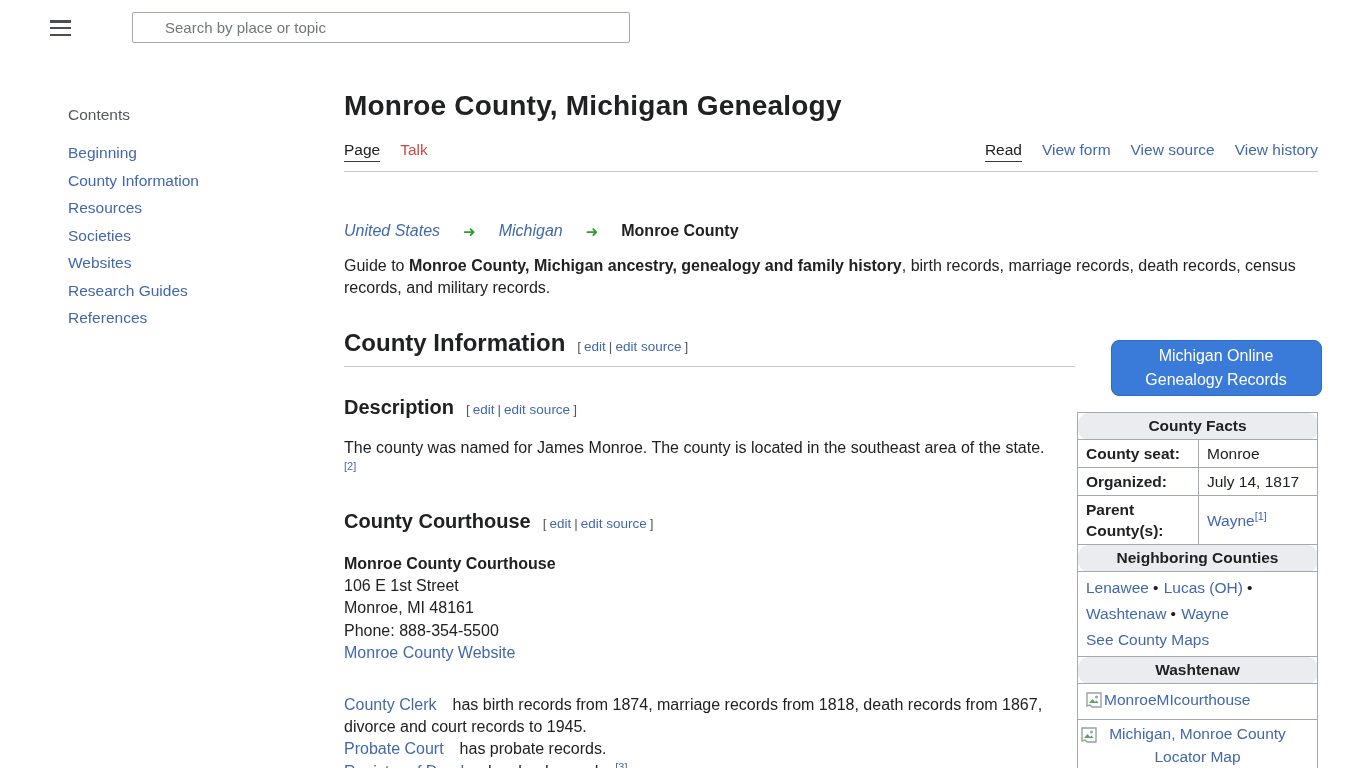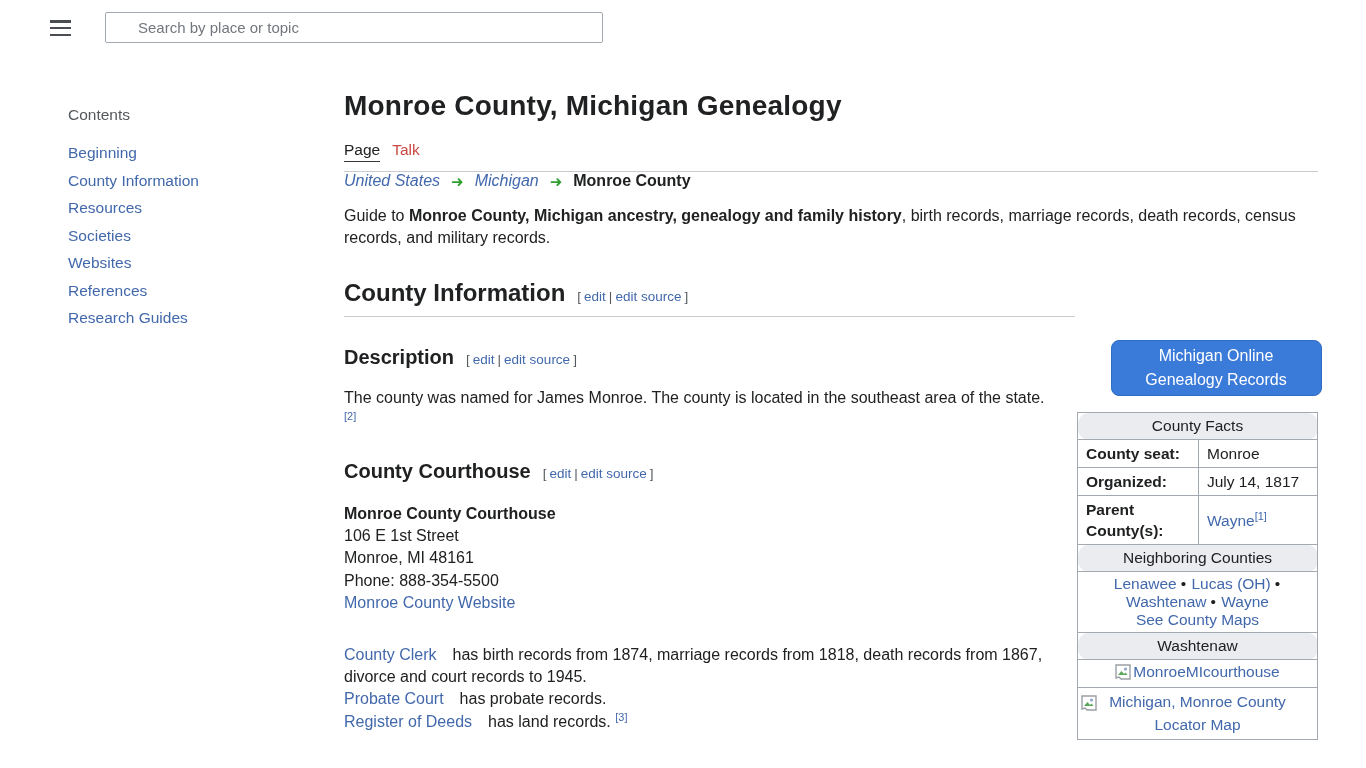--- a/index.html
+++ b/index.html
@@ -21,41 +21,41 @@
     position:relative;overflow:hidden;font-size:16px;
   }
   a,.link{color:var(--link);text-decoration:none;cursor:pointer;}
   .italic{font-style:italic;}
   sup.ref{font-size:11px;color:var(--link);vertical-align:super;line-height:0;cursor:pointer;}
 
   
   .hamburger{position:absolute;left:50px;top:20px;width:21px;height:16px;cursor:pointer;
     display:flex;flex-direction:column;justify-content:space-between;}
   .hamburger span{display:block;height:2.5px;background:#4a4d51;width:100%;}
-  .searchbox{position:absolute;left:105px;top:12px;width:498px;height:31px;
+  .searchbox{position:absolute;left:132px;top:12px;width:498px;height:31px;
     border:1px solid var(--tborder);border-radius:2px;font-family:inherit;
     font-size:15px;color:#444;padding:0 10px 0 32px;outline:none;}
   .searchbox::placeholder{color:#72777d;opacity:1;}
 
   
   .sidebar{position:absolute;left:68px;top:106px;width:240px;}
   .sidebar .contents-title{color:var(--muted);font-size:15.5px;line-height:18px;margin-bottom:20px;}
   .sidebar .s-item{display:block;font-size:15.5px;line-height:18px;margin-bottom:9.5px;color:var(--link);}
 
   
   .main{position:absolute;left:344px;top:88px;width:974px;}
   h1.pagetitle{font-size:28px;line-height:36px;font-weight:bold;letter-spacing:0.2px;}
   .tabsrow{display:flex;justify-content:space-between;align-items:baseline;
     margin-top:17px;border-bottom:1px solid var(--rule);padding-bottom:9px;}
-  .tabsrow .tgroup{display:flex;gap:12px;font-size:15.5px;}
+  .tabsrow .tgroup{display:flex;gap:20px;font-size:15.5px;}
   .tab-active{color:var(--text);border-bottom:1px solid #36393d;padding-bottom:2px;cursor:pointer;}
   .tab-new{color:var(--redlink);cursor:pointer;}
   .tab-link{color:var(--link);cursor:pointer;}
 
-  .breadcrumb{font-size:16px;display:flex;align-items:center;gap:11px;}
+  .breadcrumb{margin-top:50px;font-size:16px;display:flex;align-items:center;gap:23px;}
   .bc-arrow{color:var(--green);font-size:15px;line-height:1;}
   .bc-current{font-weight:bold;}
 
   .guide{margin-top:15px;line-height:22px;width:972px;}
 
   .h2wrap{margin-top:30px;width:731px;border-bottom:1px solid var(--rule);padding-bottom:9px;}
   .h2text{font-size:24px;font-weight:bold;}
   .h3row{margin-top:29px;}
   .h3text{font-size:20px;font-weight:bold;}
   .editlinks{font-size:13.5px;font-weight:normal;margin-left:12px;color:var(--muted);white-space:nowrap;}
@@ -67,24 +67,24 @@
   .clerkblock{margin-top:29px;}
   .gaplink{margin-right:16px;}
 
   
   .infobox{position:absolute;left:1077px;top:304px;width:278px;margin-top:36px;}
   .bluebtn{display:block;margin:0 auto;width:211px;min-height:55px;background:var(--btnblue);
     border:1px solid #2f6cc4;border-radius:8px;color:#fff;font-family:inherit;font-size:16px;
     line-height:24px;text-align:center;cursor:pointer;padding:3px 14px;font-weight:normal;}
   table.facts{margin-top:16px;width:241px;border-collapse:collapse;font-size:15.5px;}
   table.facts td,table.facts th{border:1px solid var(--tborder);padding:3px 8px;vertical-align:middle;}
-  table.facts th{background:var(--hbg);font-weight:normal;text-align:center;padding:4px 6px;border-radius:11px;}
+  table.facts th{background:var(--hbg);font-weight:bold;text-align:center;padding:4px 6px;border-radius:11px;}
   td.flabel{font-weight:bold;width:121px;line-height:21px;}
   td.fval{line-height:21px;}
-  td.centercell{text-align:center;line-height:18px;padding:5px 4px;}
+  td.centercell{line-height:26px;padding:5px 4px;}
   .blt{color:var(--text);margin:0 1px 0 4px;}
   .mapcell{position:relative;text-align:center;line-height:22.5px;padding:5px 4px 5px 18px;}
   .mapcell .bimg{position:absolute;left:3px;top:7px;}
   .bimg{display:inline-block;vertical-align:-3px;margin-right:2px;}
 </style>
 </head>
 <body>
 
 <div class="hamburger">
   <span></span>
@@ -93,32 +93,38 @@
 </div>
 <input class="searchbox" type="text" placeholder="Search by place or topic" style="">
 
 <nav class="sidebar">
   <div class="contents-title">Contents</div>
   <a class="s-item">Beginning</a>
   <a class="s-item">County Information</a>
   <a class="s-item">Resources</a>
   <a class="s-item">Societies</a>
   <a class="s-item">Websites</a>
+  <a class="s-item">Research Guides</a>
   <a class="s-item">References</a>
-  <a class="s-item">Research Guides</a>
 </nav>
 
 <main class="main">
 
   <h1 class="pagetitle">Monroe County, Michigan Genealogy</h1>
 
   <div class="tabsrow">
     <div class="tgroup">
       <span class="tab-active">Page</span>
       <span class="tab-new">Talk</span>
+    </div>
+    <div class="tgroup">
+      <span class="tab-active">Read</span>
+      <span class="tab-link">View form</span>
+      <span class="tab-link">View source</span>
+      <span class="tab-link">View history</span>
     </div>
   </div>
 
   <div class="breadcrumb">
     <a class="italic">United States</a>
     <span class="bc-arrow">➜</span>
     <a class="italic">Michigan</a>
     <span class="bc-arrow">➜</span>
     <span class="bc-current">Monroe County</span>
   </div>

